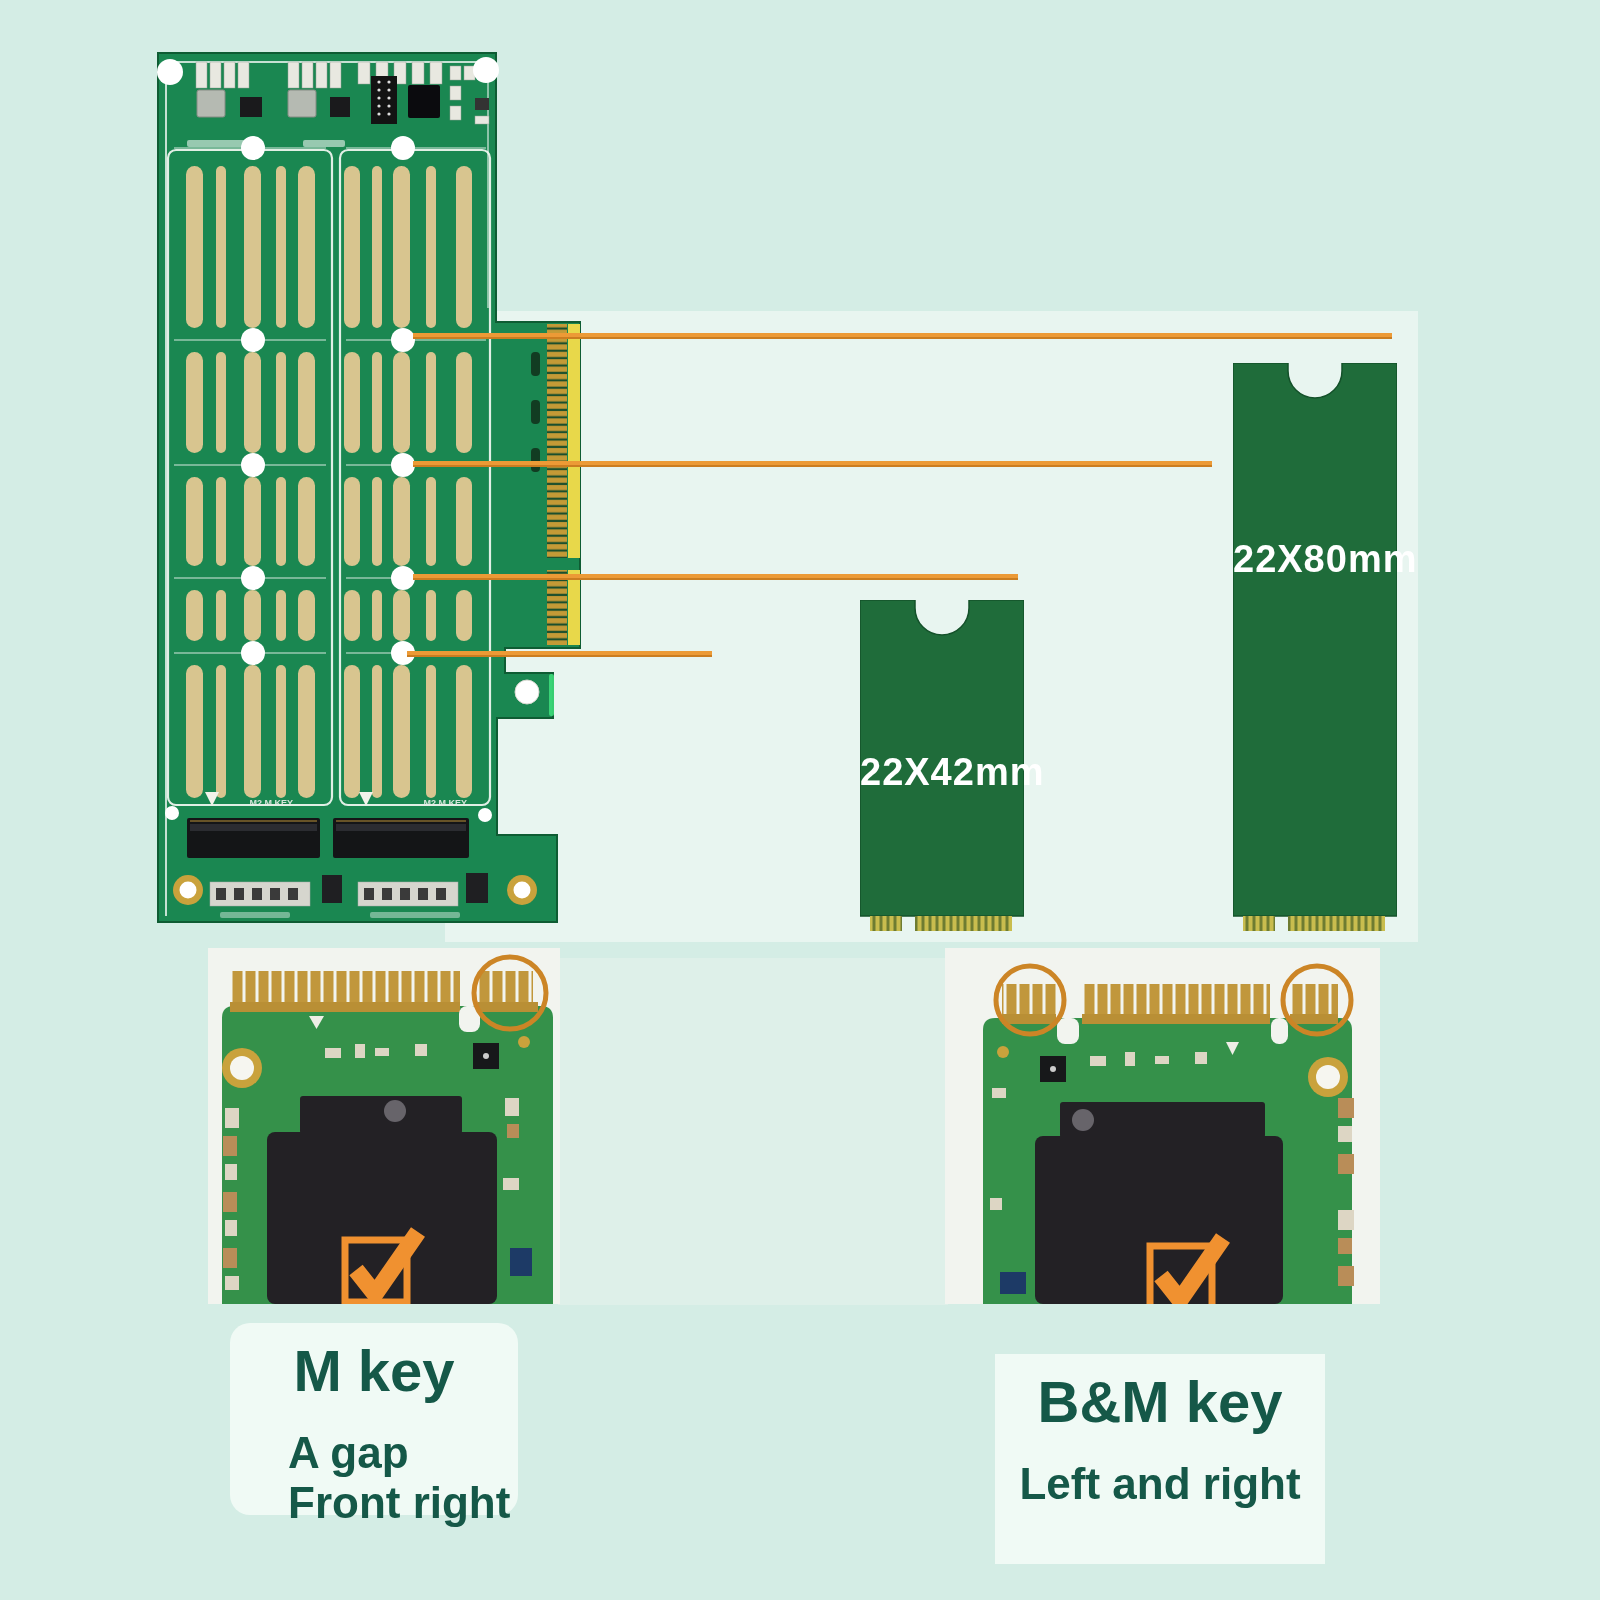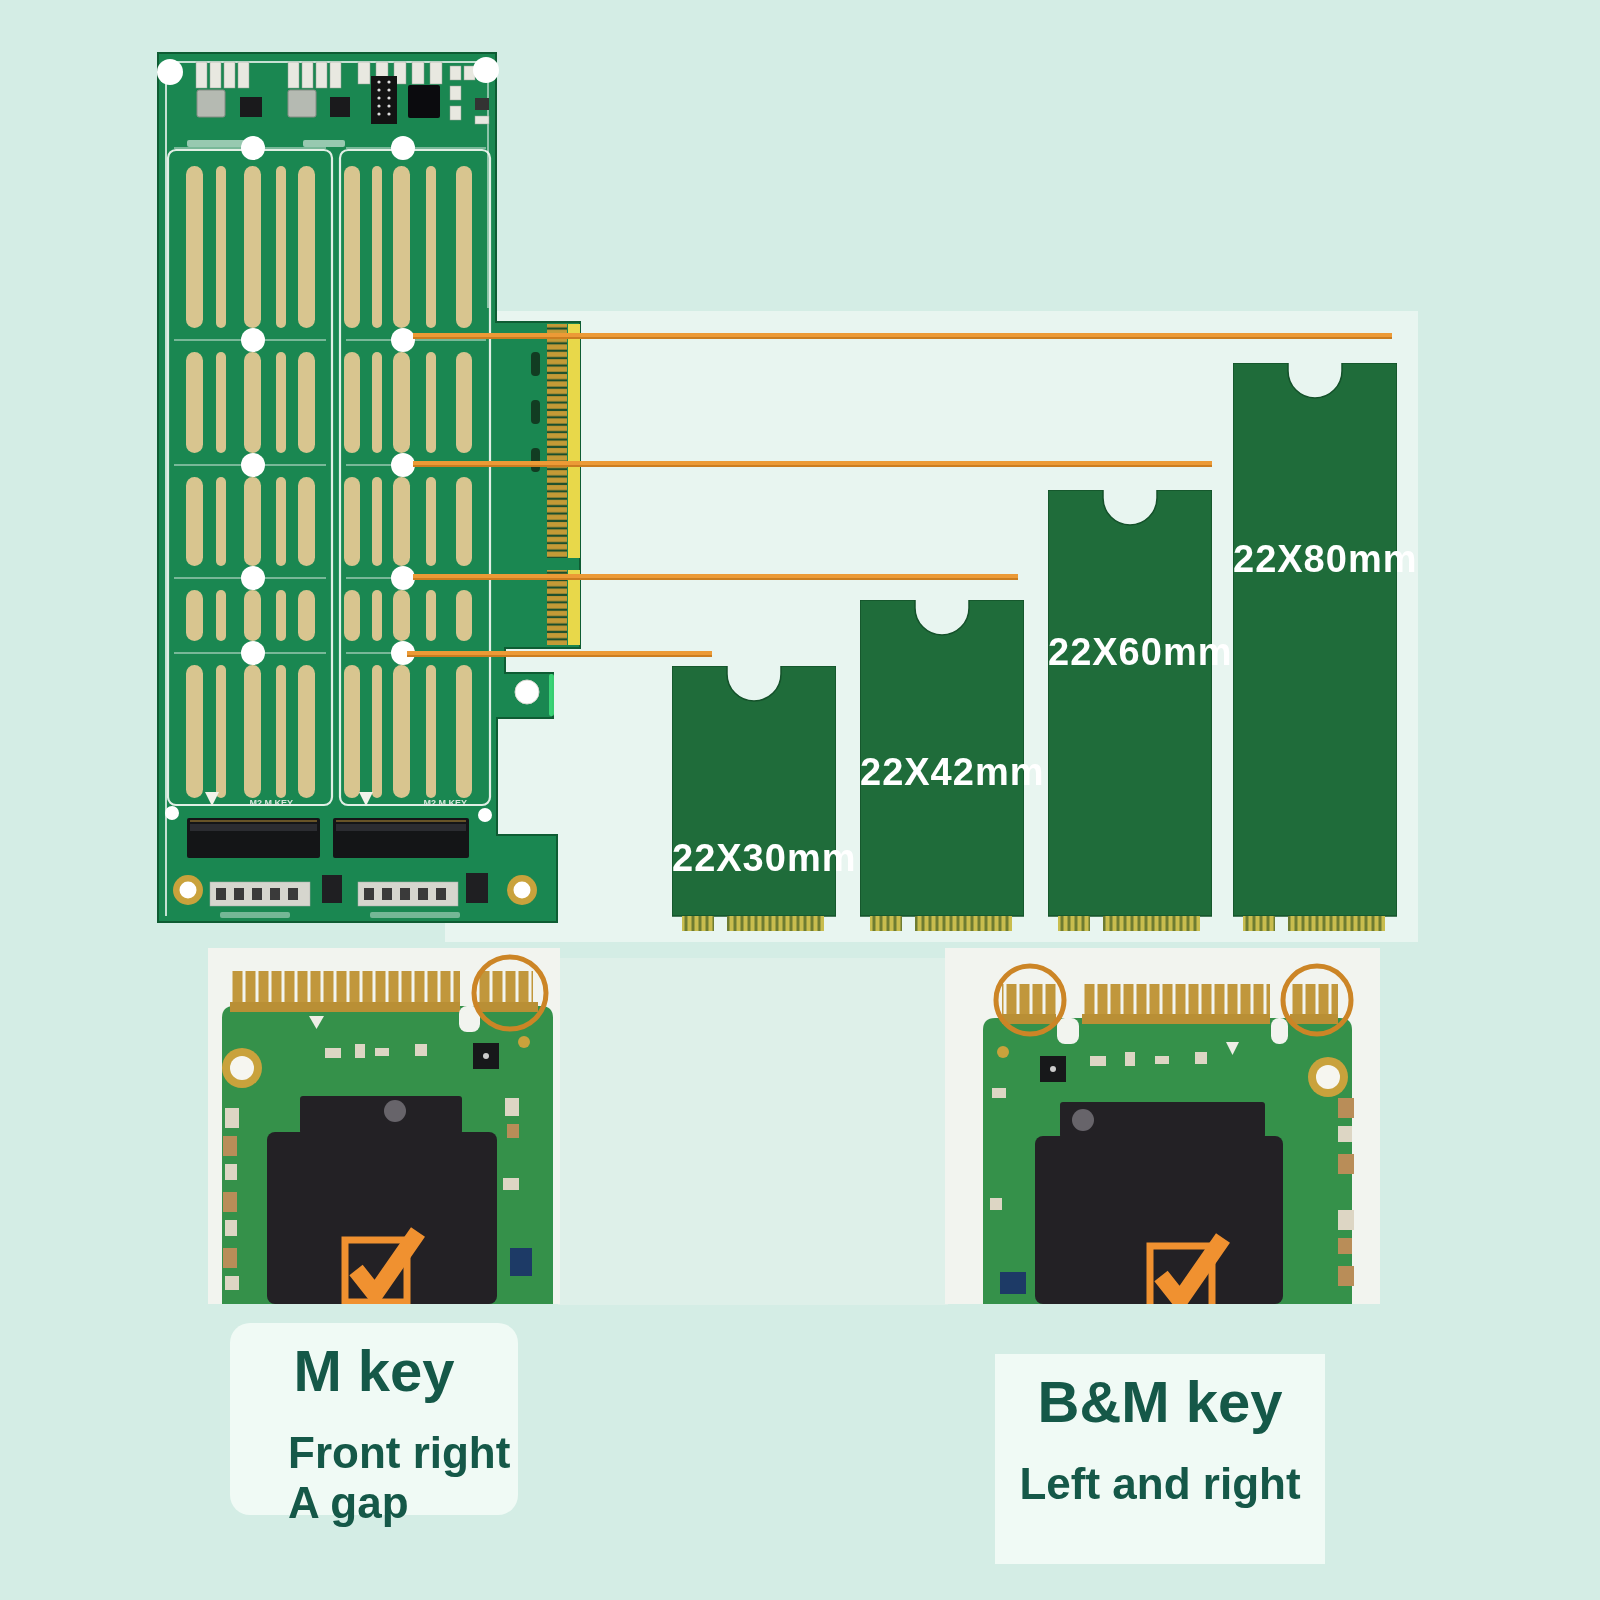--- a/index.html
+++ b/index.html
@@ -225,61 +225,33 @@
     </g>
     <circle cx="397" cy="652" r="12" style="fill:#ffffff;stroke:#d8d8d0;stroke-width:1"></circle>
     <rect x="419" y="634" width="5" height="42" rx="2" style="fill:#3fe07d;opacity:.85"></rect>
   </svg>
 
   <div class="callout" style="top: 333px; left: 413px; width: 979px;"></div>
   <div class="callout" style="top: 461px; left: 413px; width: 799px;"></div>
   <div class="callout" style="top: 574px; left: 413px; width: 605px;"></div>
   <div class="callout" style="top: 651px; left: 407px; width: 305px;"></div>
 
-  <div class="ssd" style="left: 672px; top: 666px; width: 164px; height: 270px;">
-    <svg viewBox="0 0 164 270">
-        <defs>
-          <pattern id="pins0" width="7" height="18" patternUnits="userSpaceOnUse">
-            <rect width="7" height="18" fill="#6e7c31"></rect>
-            <rect x="1.5" width="4" height="18" fill="#c9bd4e"></rect>
-          </pattern>
-        </defs>
-        <path d="M0,0 H55 V8 A27 27 0 0 0 109 8 V0 H164 V250 H0 Z" fill="#1f6c3a" stroke="#14512a" stroke-width="1.5"></path>
-        <rect x="10" y="250" width="32" height="15" fill="url(#pins0)"></rect>
-        <rect x="55" y="250" width="97" height="15" fill="url(#pins0)"></rect>
-      </svg>
-    <span class="ssd-label" style="top: 168px;">22X30mm</span>
-  </div>
   <div class="ssd" style="left: 860px; top: 600px; width: 164px; height: 336px;">
     <svg viewBox="0 0 164 336">
         <defs>
           <pattern id="pins1" width="7" height="18" patternUnits="userSpaceOnUse">
             <rect width="7" height="18" fill="#6e7c31"></rect>
             <rect x="1.5" width="4" height="18" fill="#c9bd4e"></rect>
           </pattern>
         </defs>
         <path d="M0,0 H55 V8 A27 27 0 0 0 109 8 V0 H164 V316 H0 Z" fill="#1f6c3a" stroke="#14512a" stroke-width="1.5"></path>
         <rect x="10" y="316" width="32" height="15" fill="url(#pins1)"></rect>
         <rect x="55" y="316" width="97" height="15" fill="url(#pins1)"></rect>
       </svg>
     <span class="ssd-label" style="top: 148px; text-align: center;">22X42mm</span>
-  </div>
-  <div class="ssd" style="left: 1048px; top: 490px; width: 164px; height: 446px;">
-    <svg viewBox="0 0 164 446">
-        <defs>
-          <pattern id="pins2" width="7" height="18" patternUnits="userSpaceOnUse">
-            <rect width="7" height="18" fill="#6e7c31"></rect>
-            <rect x="1.5" width="4" height="18" fill="#c9bd4e"></rect>
-          </pattern>
-        </defs>
-        <path d="M0,0 H55 V8 A27 27 0 0 0 109 8 V0 H164 V426 H0 Z" fill="#1f6c3a" stroke="#14512a" stroke-width="1.5"></path>
-        <rect x="10" y="426" width="32" height="15" fill="url(#pins2)"></rect>
-        <rect x="55" y="426" width="97" height="15" fill="url(#pins2)"></rect>
-      </svg>
-    <span class="ssd-label" style="top: 138px;">22X60mm</span>
   </div>
   <div class="ssd" style="left: 1233px; top: 363px; width: 164px; height: 573px;">
     <svg viewBox="0 0 164 573">
         <defs>
           <pattern id="pins3" width="7" height="18" patternUnits="userSpaceOnUse">
             <rect width="7" height="18" fill="#6e7c31"></rect>
             <rect x="1.5" width="4" height="18" fill="#c9bd4e"></rect>
           </pattern>
         </defs>
         <path d="M0,0 H55 V8 A27 27 0 0 0 109 8 V0 H164 V553 H0 Z" fill="#1f6c3a" stroke="#14512a" stroke-width="1.5"></path>
@@ -382,21 +354,21 @@
       <rect x="60" y="324" width="26" height="22" style="fill:#1d3a66"></rect>
       <circle cx="90" cy="52" r="34" style="fill:none;stroke:var(--highlight-orange);stroke-width:5"></circle>
       <circle cx="377" cy="52" r="34" style="fill:none;stroke:var(--highlight-orange);stroke-width:5"></circle>
       <rect x="210" y="298" width="62" height="62" style="fill:none;stroke:var(--check-orange);stroke-width:7"></rect>
       <path d="M221,328 L240,352 L283,290" style="fill:none;stroke:var(--check-orange);stroke-width:17"></path>
     </svg>
   </div>
 
   <div class="caption left-cap">
     <h2>M key</h2>
+    <p>A gap</p>
     <p>Front right</p>
-    <p>A gap</p>
   </div>
   <div class="caption right-cap">
     <h2>B&amp;M key</h2>
     <p>Left and right</p>
   </div>
 
 </div>
 
 </body></html>

